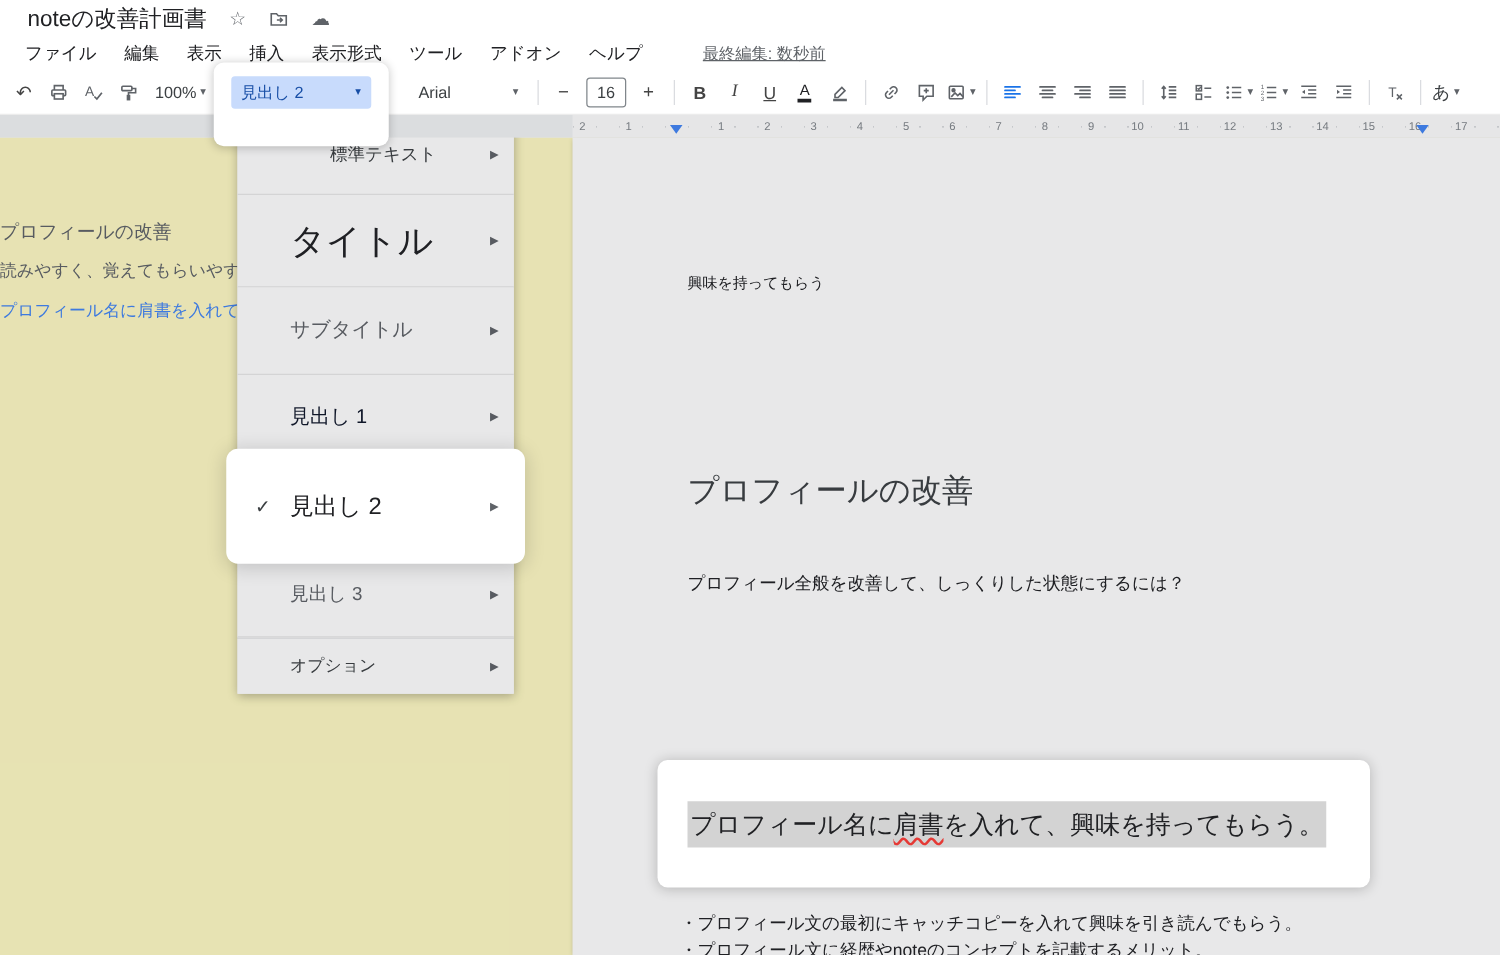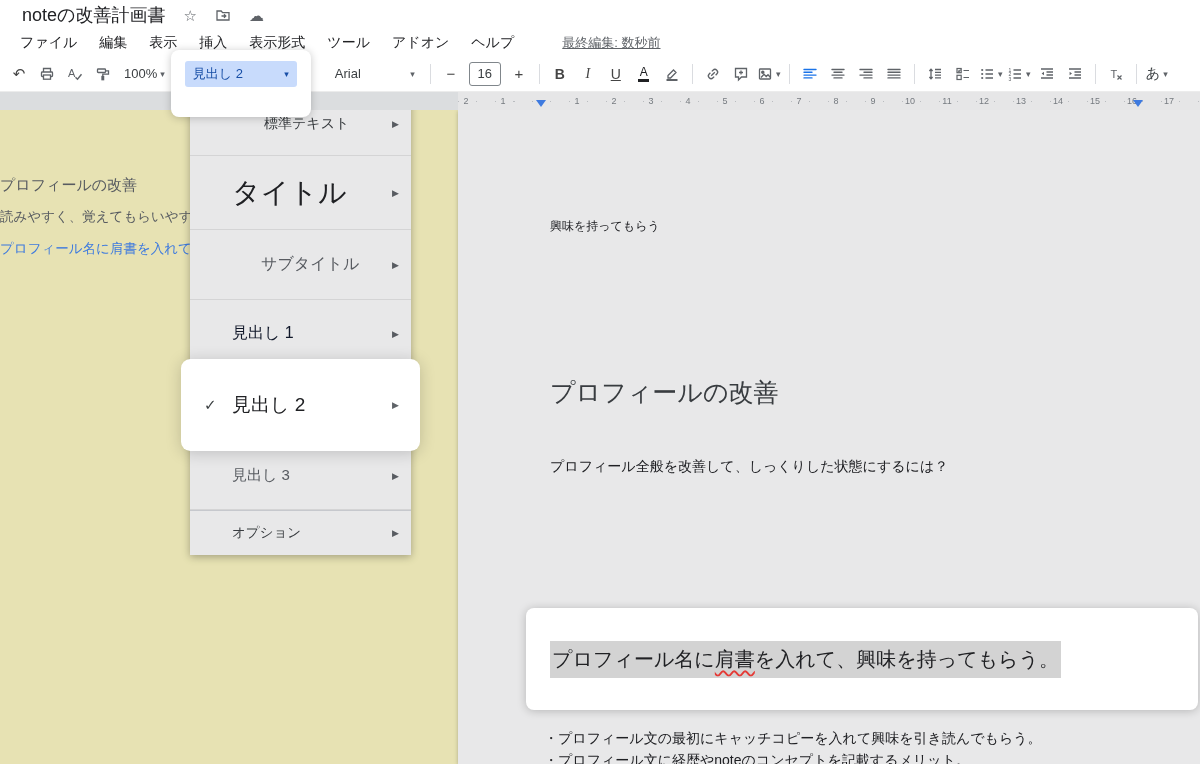--- a/index.html
+++ b/index.html
@@ -66,40 +66,40 @@
   .ol-2 { top:130px; font-size:13.5px; color:#4285f4; }
 
   .doc-text { position:absolute; white-space:nowrap; }
   .d-label   { left:92px; top:108px; font-size:12px; color:#202124; }
   .d-h1      { left:92px; top:266px; font-size:25px; color:#3c4043; }
   .d-para    { left:92px; top:348px; font-size:14px; color:#202124; }
   .d-h2      { left:92px; top:428px; font-size:20px; color:#3c4043; }
   .d-bul1    { left:86px; top:620px; font-size:14px; color:#202124; }
   .d-bul2    { left:86px; top:642px; font-size:14px; color:#202124; }
 
-  .selection-spot { position:absolute; left:68px; top:498px; width:672px; height:102px;
+  .selection-spot { position:absolute; left:68px; top:498px; width:570px; height:102px;
     background:#fff; border-radius:8px; z-index:5; display:flex; align-items:center;
     padding-left:24px; box-shadow:0 1px 10px rgba(0,0,0,0.22); }
   .selected-text { background:#d3d3d3; font-size:20px; color:#202124; padding:5px 2px; white-space:nowrap; }
   .misspell { text-decoration:underline wavy #e53935 1.5px; text-underline-offset:4px; }
 
   
   .styles-menu { position:absolute; left:190px; top:92px; width:221px; background:#fff;
     box-shadow:0 2px 8px rgba(0,0,0,0.3); }
   .menu-row { position:relative; display:flex; align-items:center; padding:0 14px 0 42px;
     border-bottom:1px solid #e9e9e9; background:#fff; }
   .menu-row:last-child { border-bottom:none; }
   .submenu-arrow { position:absolute; right:12px; font-size:9px; color:#5f6368; }
   .check { position:absolute; left:14px; font-size:15px; color:#3c4043; }
   .menu-divider { height:1px; background:#dadce0; }
   .r0 { height:64px; } .r1 { height:74px; } .r2 { height:70px; } .r3 { height:68px; }
   .r4 { height:74px; } .r5 { height:68px; } .r6 { height:44px; }
   .f0 { font-size:14px; color:#3c4043;margin-left:32px; }
   .f1 { font-size:28px; color:#202124; }
-  .f2 { font-size:16px; color:#5f6368;margin-left:29px; }
+  .f2 { font-size:16px; color:#5f6368; }
   .f3 { font-size:16px; color:#0f172a; }
   .f4 { font-size:19px; color:#202124; }
   .f5 { font-size:15px; color:#5f6368; }
   .f6 { font-size:13.5px; color:#3c4043; }
   .menu-row.spotlight { z-index:5; border-radius:3px; border-bottom:none;
     box-shadow:0 0 0 9px #fff, 0 2px 16px 9px rgba(0,0,0,0.18); }
 
   .dim-overlay { position:absolute; top:92px; left:0; right:0; bottom:0;
     background:rgba(32,33,36,0.10); z-index:3; pointer-events:none; }
 </style>

